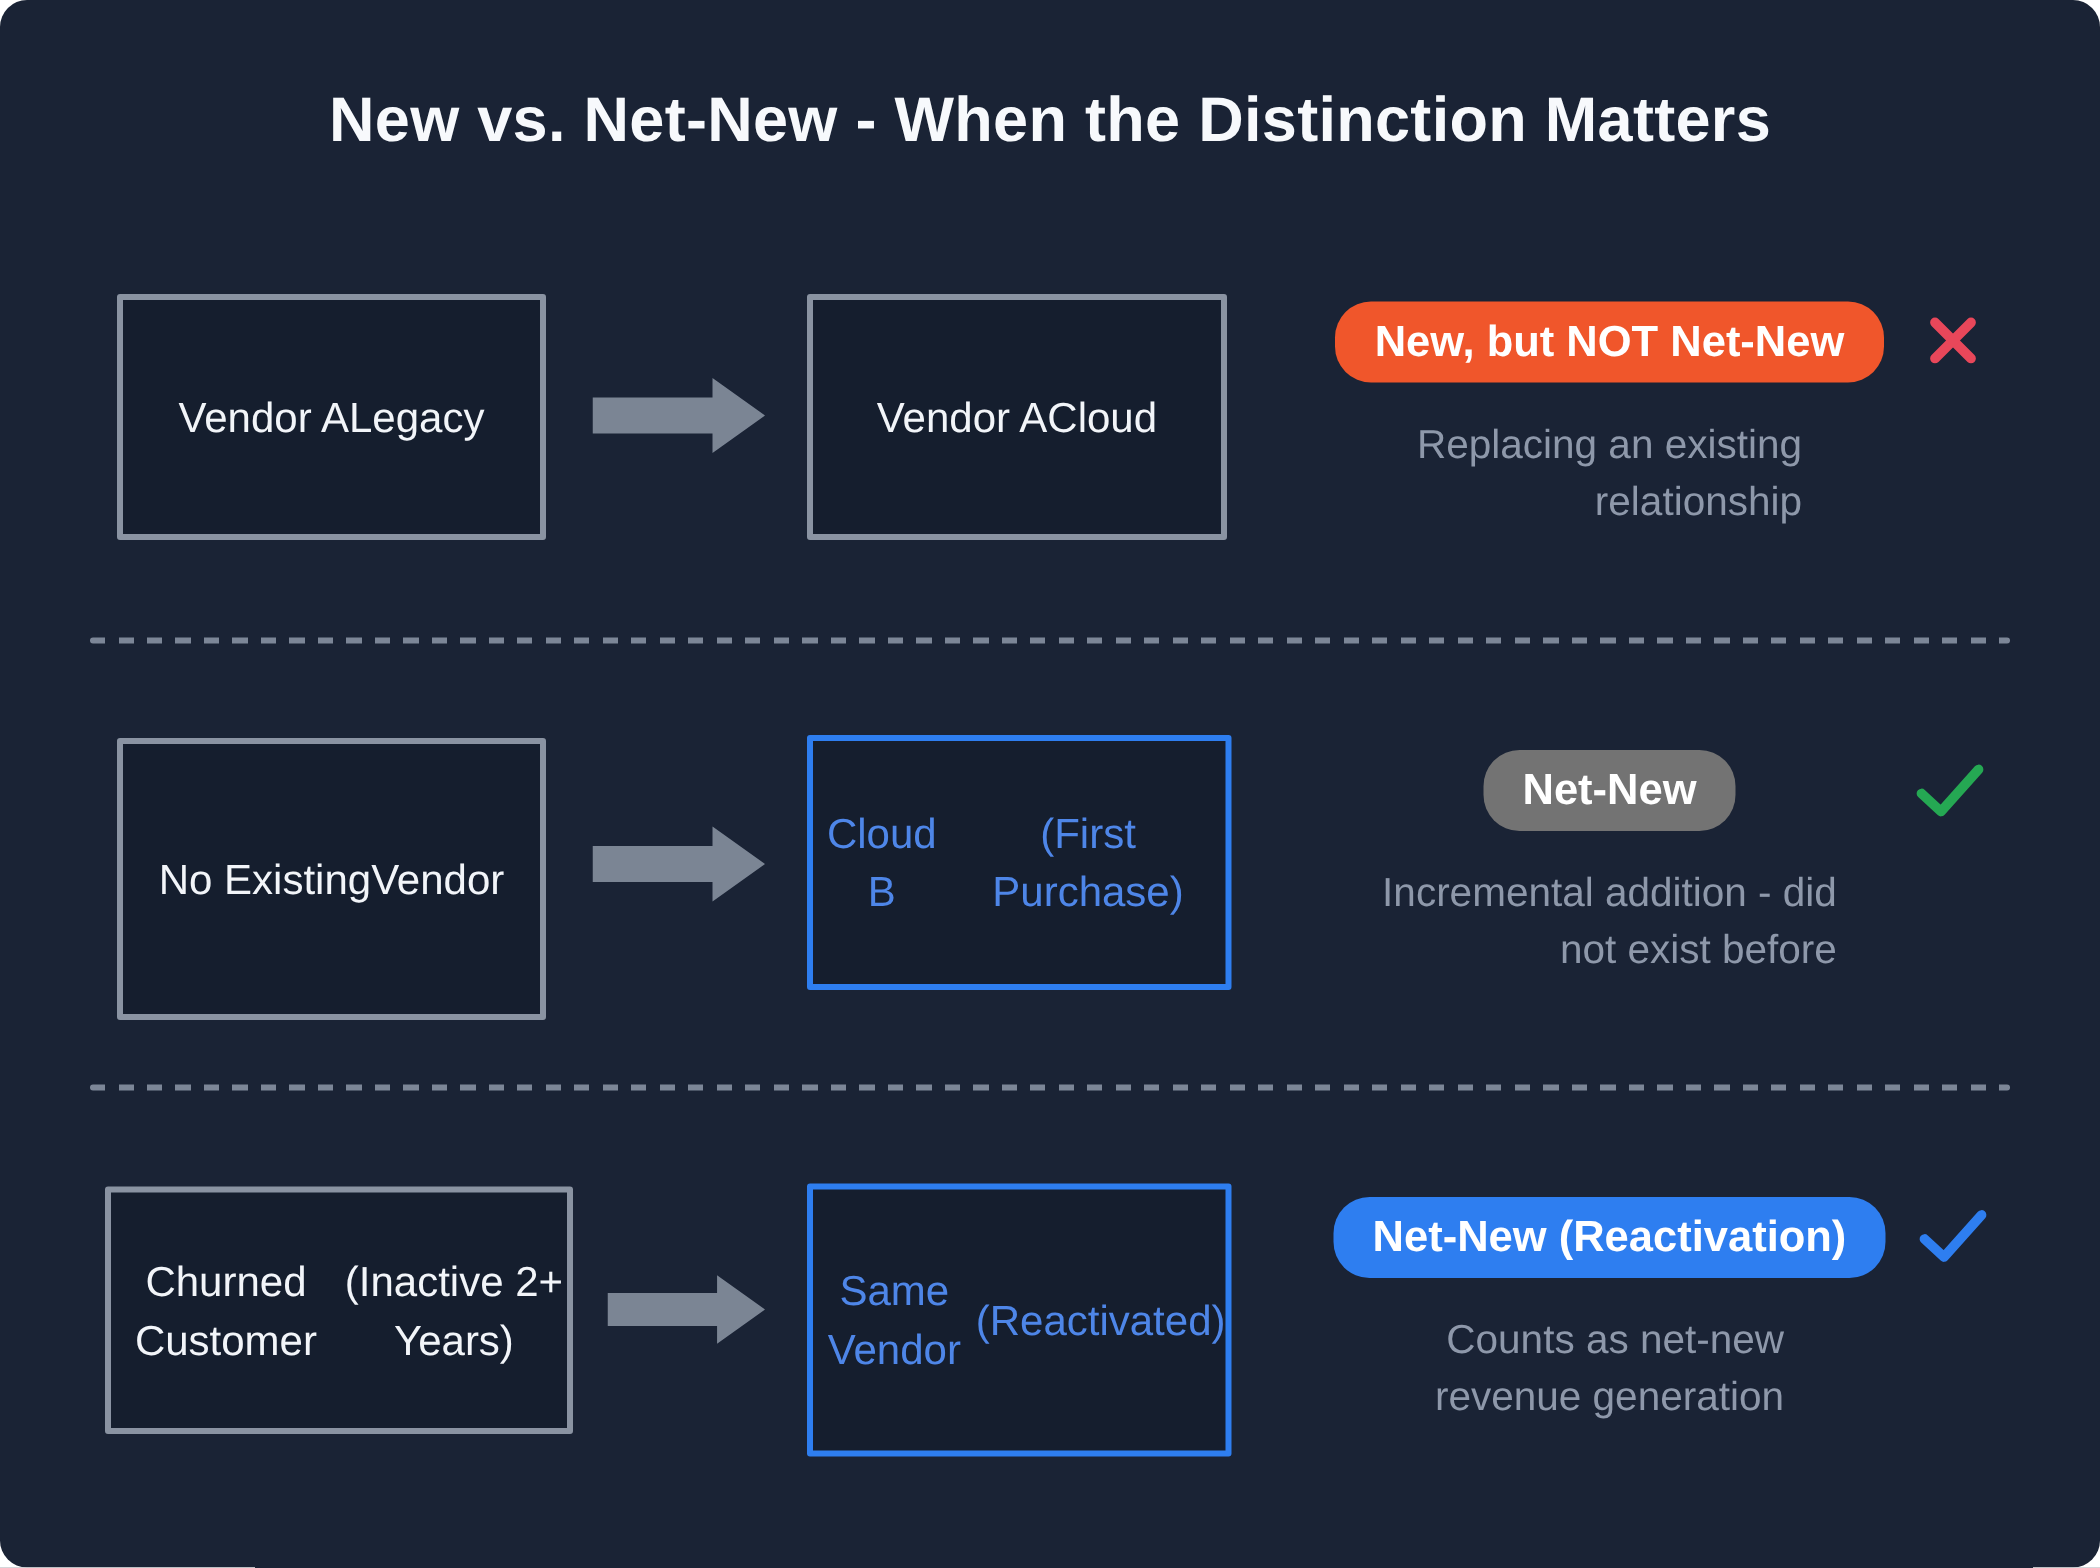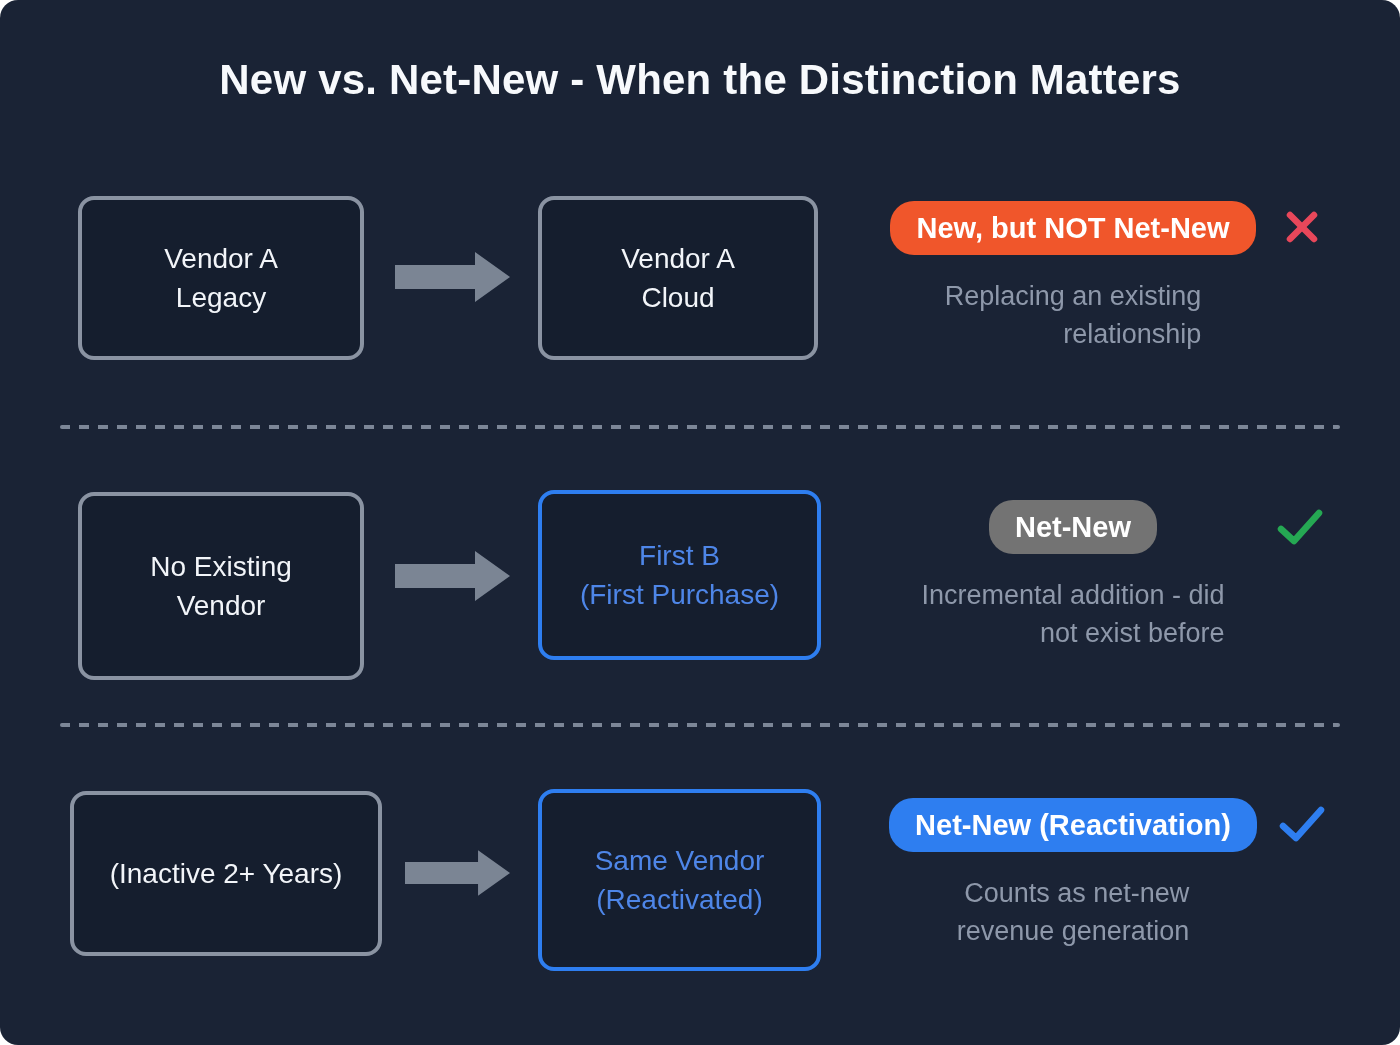--- a/index.html
+++ b/index.html
@@ -6,23 +6,23 @@
   .canvas{
     position:relative;width:1400px;height:1045px;
     font-family:"Liberation Sans",sans-serif;overflow:hidden;background:#ffffff;
   }
   .panel{position:absolute;inset:0;background:#1A2335;border-radius:18px;}
   .title{
     position:absolute;top:56px;left:0;width:100%;margin:0;text-align:center;
     color:#F7F9FC;font-size:42px;font-weight:bold;letter-spacing:.2px;
   }
   .node{
-    position:absolute;border:4px solid #8A93A2;border-radius:16px;
+    position:absolute;border:4px solid #8A93A2;border-radius:2px;
     background:rgba(11,17,30,.28);box-sizing:border-box;
-    display:flex;flex-direction:column;align-items:center;justify-content:center;
+    display:flex;flex-direction:row;align-items:center;justify-content:center;
     color:#F2F5F9;font-size:28px;line-height:39px;text-align:center;
   }
   .node.blue{border-color:#2E7EF0;color:#4E86E8;}
   .arrow{position:absolute;}
   .divider{
     position:absolute;left:60px;width:1280px;height:4px;
     background:repeating-linear-gradient(90deg,#7C8697 0 10px,transparent 10px 19px);
     border-radius:2px;
   }
   .result-col{
@@ -75,39 +75,40 @@
 
   <div>
     <div class="node" style="left:78px;top:492px;width:286px;height:188px;">
       <div>No Existing</div>
       <div>Vendor</div>
     </div>
     <svg class="arrow" style="left:395px;top:547px;" width="115" height="58" viewBox="0 0 115 58">
       <path d="M0,17 L80,17 L80,4 L115,29 L80,54 L80,41 L0,41 Z" fill="#7B8594"></path>
     </svg>
     <div class="node blue" style="left:538px;top:490px;width:283px;height:170px;">
-      <div>First B</div>
+      <div>Cloud B</div>
       <div>(First Purchase)</div>
     </div>
     <div class="result-col" style="top:500px;">
       <div class="badge" style="background-color: #737373;">Net-New</div>
       <div class="caption">
         <div>Incremental addition - did</div>
         <div>not exist before</div>
       </div>
     </div>
     <svg class="verdict" style="left:1276px;top:506px;" width="48" height="42" viewBox="0 0 48 42">
       <polyline points="5,23 18,35 43,7" fill="none" stroke="#25A853" stroke-width="6.5" stroke-linecap="round" stroke-linejoin="round"></polyline>
     </svg>
   </div>
 
   <div class="divider" style="top:723px;"></div>
 
   <div>
     <div class="node" style="left:70px;top:791px;width:312px;height:165px;">
+      <div>Churned Customer</div>
       <div>(Inactive 2+ Years)</div>
     </div>
     <svg class="arrow" style="left:405px;top:844px;" width="105" height="58" viewBox="0 0 115 58">
       <path d="M0,17 L80,17 L80,4 L115,29 L80,54 L80,41 L0,41 Z" fill="#7B8594"></path>
     </svg>
     <div class="node blue" style="left:538px;top:789px;width:283px;height:182px;">
       <div>Same Vendor</div>
       <div>(Reactivated)</div>
     </div>
     <div class="result-col" style="top:798px;">

